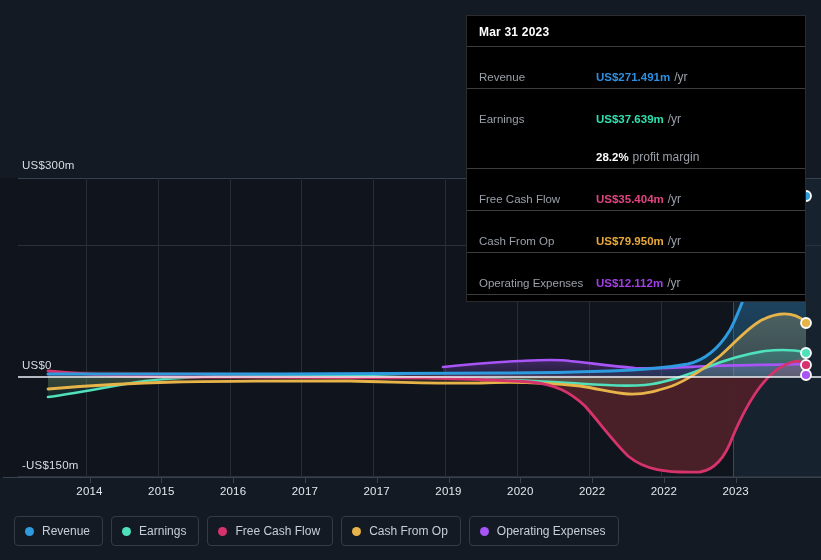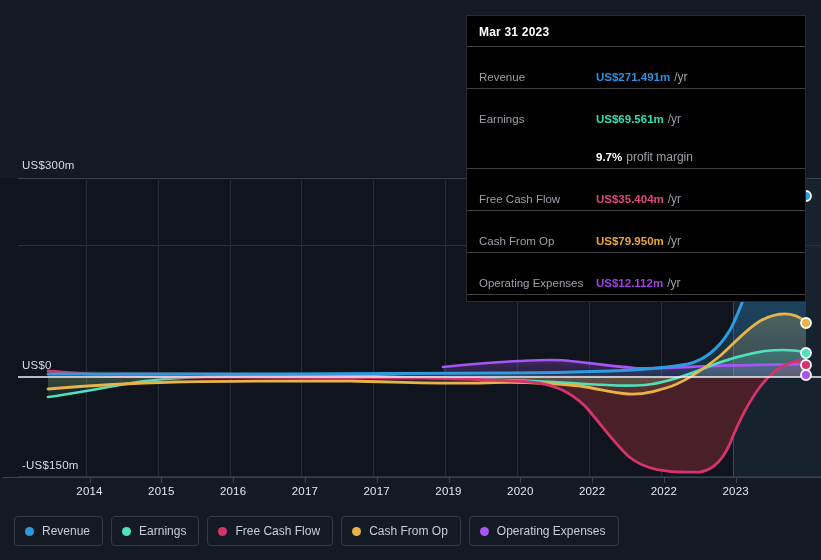--- a/index.html
+++ b/index.html
@@ -324,26 +324,26 @@
   <div id="tooltip">
     <div class="tt-title">Mar 31 2023</div>
     <div id="tt-rows">
         <div class="tt-row">
           <span class="tt-key">Revenue</span>
           <span class="tt-val" style="color: rgb(46, 143, 224);">US$271.491m</span>
           <span class="tt-unit">/yr</span>
         </div>
         <div class="tt-row">
           <span class="tt-key">Earnings</span>
-          <span class="tt-val" style="color: rgb(46, 224, 176);">US$69.561m</span>
+          <span class="tt-val" style="color: rgb(46, 224, 176);">US$37.639m</span>
           <span class="tt-unit">/yr</span>
         </div>
         <div class="tt-row sub">
           <span class="tt-key"></span>
-          <span class="tt-val" style="color: rgb(255, 255, 255);">9.7%</span>
+          <span class="tt-val" style="color: rgb(255, 255, 255);">28.2%</span>
           <span class="tt-unit">profit margin</span>
         </div>
         <div class="tt-row">
           <span class="tt-key">Free Cash Flow</span>
           <span class="tt-val" style="color: rgb(224, 68, 127); text-align: center;">US$35.404m</span>
           <span class="tt-unit">/yr</span>
         </div>
         <div class="tt-row">
           <span class="tt-key">Cash From Op</span>
           <span class="tt-val" style="color: rgb(232, 168, 58);">US$79.950m</span>

